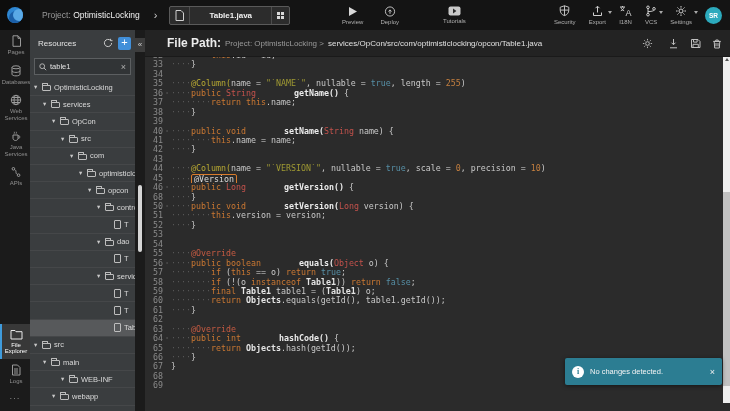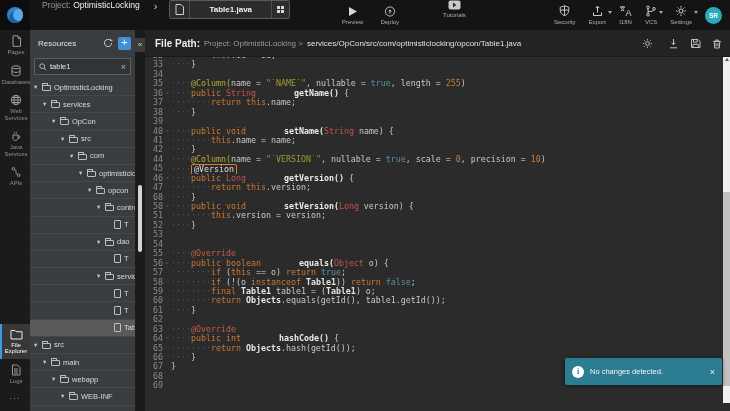--- a/index.html
+++ b/index.html
@@ -2,21 +2,21 @@
 <html><head>
 <meta charset="utf-8">
 <style>
   * { margin:0; padding:0; box-sizing:border-box; }
   html,body { width:730px; height:411px; overflow:hidden; background:#101010;
     font-family:"Liberation Sans", sans-serif; }
   #app { position:relative; width:730px; height:411px; background:#1c1c1c; overflow:hidden; }
 
   
   .topbar { position:absolute; top:0; left:0; right:0; height:30px; background:#141414;
-    display:flex; z-index:5; }
+    display:flex; align-items:center; z-index:5; }
   .logo-box { width:30px; height:30px; background:#0d0d0d; display:flex; align-items:center; justify-content:center; }
   .logo { width:16px; height:16px; border-radius:50%; background:#2e86d2; position:relative; overflow:hidden; }
   .logo::before { content:""; position:absolute; left:2px; top:4px; width:14px; height:14px;
     border-radius:50%; background:#1b5fa8; }
   .logo::after { content:""; position:absolute; left:6px; top:2px; width:12px; height:12px;
     border-radius:50%; background:#5aa9e6; }
   .proj { margin-left:12px; font-size:8.5px; color:#9a9a9a; white-space:nowrap; }
   .proj b { color:#f0f0f0; font-weight:normal; font-size:8.5px; }
   .tb-chevron { margin-left:14px; color:#cfcfcf; font-size:11px; }
   .tab-chip { margin-left:12px; height:19px; border:1px solid #5a5a5a; border-radius:2px;
@@ -79,21 +79,21 @@
   .strip { position:absolute; top:30px; left:135px; width:10px; bottom:0; background:#1b1b1b; z-index:3; }
   .collapse-btn { position:absolute; top:8px; left:0; width:10px; height:14px; background:#3c3c3c;
     color:#d0d0d0; font-size:8px; line-height:14px; text-align:center; cursor:pointer; }
   .tree-scroll-thumb { position:absolute; left:3px; top:155px; width:4px; height:67px;
     background:#d6d6d6; border-radius:2px; cursor:grab; }
 
   
   .main { position:absolute; top:30px; left:145px; right:0; bottom:0; background:#2b2b2b; }
   .pathbar { height:27px; background:#232323; display:flex; align-items:center; padding:0 8px 0 10px;
     border-bottom:1px solid #1a1a1a; }
-  .path-label { font-size:10px; font-weight:bold; color:#ececec; margin-right:4px; white-space:nowrap; }
+  .path-label { font-size:12px; font-weight:bold; color:#ececec; margin-right:4px; white-space:nowrap;margin-left:12px; }
   .path-proj { font-size:8px; color:#9a9a9a; margin-right:4px; white-space:nowrap; }
   .path-file { font-size:8px; color:#e0e0e0; white-space:nowrap; overflow:hidden; flex:1; }
   .path-actions { display:flex; gap:11px; align-items:center; color:#c0c0c0; margin-left:8px; }
   .path-actions > span { cursor:pointer; display:flex; }
 
   .editor { position:absolute; top:27px; left:0; right:7px; bottom:0; overflow:hidden;
     font-family:"DejaVu Sans Mono", monospace; font-size:8.3px; line-height:9.45px; }
   .code-wrap { margin-top:-6px; }
   .code-line { display:flex; height:9.45px; white-space:pre; }
   .ln { width:18px; text-align:right; color:#8a8a8a; flex:none; }
@@ -383,29 +383,29 @@
         <div class="tree-row" style="padding-left: 4px;">
           <span class="caret">▾</span>
           <span class="ico-folder"></span>
           <span class="tree-label">src</span>
         </div>
         <div class="tree-row" style="padding-left: 13px;">
           <span class="caret">▾</span>
           <span class="ico-folder"></span>
           <span class="tree-label">main</span>
         </div>
+        <div class="tree-row" style="padding-left: 31px;">
+          <span class="caret">▾</span>
+          <span class="ico-folder"></span>
+          <span class="tree-label">WEB-INF</span>
+        </div>
         <div class="tree-row" style="padding-left: 22px;">
           <span class="caret">▾</span>
           <span class="ico-folder"></span>
           <span class="tree-label">webapp</span>
-        </div>
-        <div class="tree-row" style="padding-left: 31px;">
-          <span class="caret">▾</span>
-          <span class="ico-folder"></span>
-          <span class="tree-label">WEB-INF</span>
         </div>
       </div>
   </div>
 
   <div class="strip">
     <div class="collapse-btn">«</div>
     <div class="tree-scroll-thumb"></div>
   </div>
 
   <div class="main">
@@ -450,24 +450,24 @@
           <div class="code-line"><span class="ln">33</span><span class="fold"></span><span class="code-text"><span class="tk-dots">····</span><span class="tk-pl">}</span></span></div>
           <div class="code-line"><span class="ln">34</span><span class="fold"></span><span class="code-text"></span></div>
           <div class="code-line"><span class="ln">35</span><span class="fold"></span><span class="code-text"><span class="tk-dots">····</span><span class="tk-ann">@Column(</span><span class="tk-pl">name </span><span class="tk-op">= </span><span class="tk-str">"`NAME`"</span><span class="tk-pl">, nullable </span><span class="tk-op">= </span><span class="tk-bool">true</span><span class="tk-pl">, length </span><span class="tk-op">= </span><span class="tk-num">255</span><span class="tk-pl">)</span></span></div>
           <div class="code-line"><span class="ln">36</span><span class="fold">-</span><span class="code-text"><span class="tk-dots">····</span><span class="tk-kw">public </span><span class="tk-type">String </span><span class="tk-m">getName() </span><span class="tk-pl">{</span></span></div>
           <div class="code-line"><span class="ln">37</span><span class="fold"></span><span class="code-text"><span class="tk-dots">········</span><span class="tk-kw">return </span><span class="tk-kw">this</span><span class="tk-pl">.name;</span></span></div>
           <div class="code-line"><span class="ln">38</span><span class="fold"></span><span class="code-text"><span class="tk-dots">····</span><span class="tk-pl">}</span></span></div>
           <div class="code-line"><span class="ln">39</span><span class="fold"></span><span class="code-text"></span></div>
           <div class="code-line"><span class="ln">40</span><span class="fold">-</span><span class="code-text"><span class="tk-dots">····</span><span class="tk-kw">public void </span><span class="tk-m">setName(</span><span class="tk-type">String</span><span class="tk-pl"> name) {</span></span></div>
           <div class="code-line"><span class="ln">41</span><span class="fold"></span><span class="code-text"><span class="tk-dots">········</span><span class="tk-kw">this</span><span class="tk-pl">.name </span><span class="tk-op">= </span><span class="tk-pl">name;</span></span></div>
           <div class="code-line"><span class="ln">42</span><span class="fold"></span><span class="code-text"><span class="tk-dots">····</span><span class="tk-pl">}</span></span></div>
+          <div class="code-line"><span class="ln">43</span><span class="fold"></span><span class="code-text"></span></div>
           <div class="code-line"><span class="ln">44</span><span class="fold"></span><span class="code-text"><span class="tk-dots">····</span><span class="tk-ann">@Column(</span><span class="tk-pl">name </span><span class="tk-op">= </span><span class="tk-str">"`VERSION`"</span><span class="tk-pl">, nullable </span><span class="tk-op">= </span><span class="tk-bool">true</span><span class="tk-pl">, scale </span><span class="tk-op">= </span><span class="tk-num">0</span><span class="tk-pl">, precision </span><span class="tk-op">= </span><span class="tk-num">10</span><span class="tk-pl">)</span></span></div>
           <div class="code-line"><span class="ln">45</span><span class="fold"></span><span class="code-text"><span class="tk-dots">····</span><span class="tk-verbox">@Version</span></span></div>
           <div class="code-line"><span class="ln">46</span><span class="fold">-</span><span class="code-text"><span class="tk-dots">····</span><span class="tk-kw">public </span><span class="tk-type">Long </span><span class="tk-m">getVersion() </span><span class="tk-pl">{</span></span></div>
-          <div class="code-line"><span class="ln">47</span><span class="fold"></span><span class="code-text"><span class="tk-dots">········</span><span class="tk-kw">return </span><span class="tk-kw">this</span><span class="tk-pl">.version;</span></span></div>
           <div class="code-line"><span class="ln">68</span><span class="fold"></span><span class="code-text"><span class="tk-dots">····</span><span class="tk-pl">}</span></span></div>
           <div class="code-line"><span class="ln">50</span><span class="fold">-</span><span class="code-text"><span class="tk-dots">····</span><span class="tk-kw">public void </span><span class="tk-m">setVersion(</span><span class="tk-type">Long</span><span class="tk-pl"> version) {</span></span></div>
           <div class="code-line"><span class="ln">51</span><span class="fold"></span><span class="code-text"><span class="tk-dots">········</span><span class="tk-kw">this</span><span class="tk-pl">.version </span><span class="tk-op">= </span><span class="tk-pl">version;</span></span></div>
           <div class="code-line"><span class="ln">52</span><span class="fold"></span><span class="code-text"><span class="tk-dots">····</span><span class="tk-pl">}</span></span></div>
           <div class="code-line"><span class="ln">53</span><span class="fold"></span><span class="code-text"></span></div>
           <div class="code-line"><span class="ln">54</span><span class="fold"></span><span class="code-text"></span></div>
           <div class="code-line"><span class="ln">55</span><span class="fold"></span><span class="code-text"><span class="tk-dots">····</span><span class="tk-ann2">@Override</span></span></div>
           <div class="code-line"><span class="ln">56</span><span class="fold">-</span><span class="code-text"><span class="tk-dots">····</span><span class="tk-kw">public boolean </span><span class="tk-m">equals(</span><span class="tk-type">Object</span><span class="tk-pl"> o) {</span></span></div>
           <div class="code-line"><span class="ln">57</span><span class="fold"></span><span class="code-text"><span class="tk-dots">········</span><span class="tk-kw">if </span><span class="tk-pl">(</span><span class="tk-kw">this </span><span class="tk-op">== </span><span class="tk-pl">o) </span><span class="tk-kw">return </span><span class="tk-bool">true</span><span class="tk-pl">;</span></span></div>
           <div class="code-line"><span class="ln">58</span><span class="fold"></span><span class="code-text"><span class="tk-dots">········</span><span class="tk-kw">if </span><span class="tk-pl">(!(o </span><span class="tk-kw">instanceof </span><span class="tk-cls">Table1</span><span class="tk-pl">)) </span><span class="tk-kw">return </span><span class="tk-bool">false</span><span class="tk-pl">;</span></span></div>

